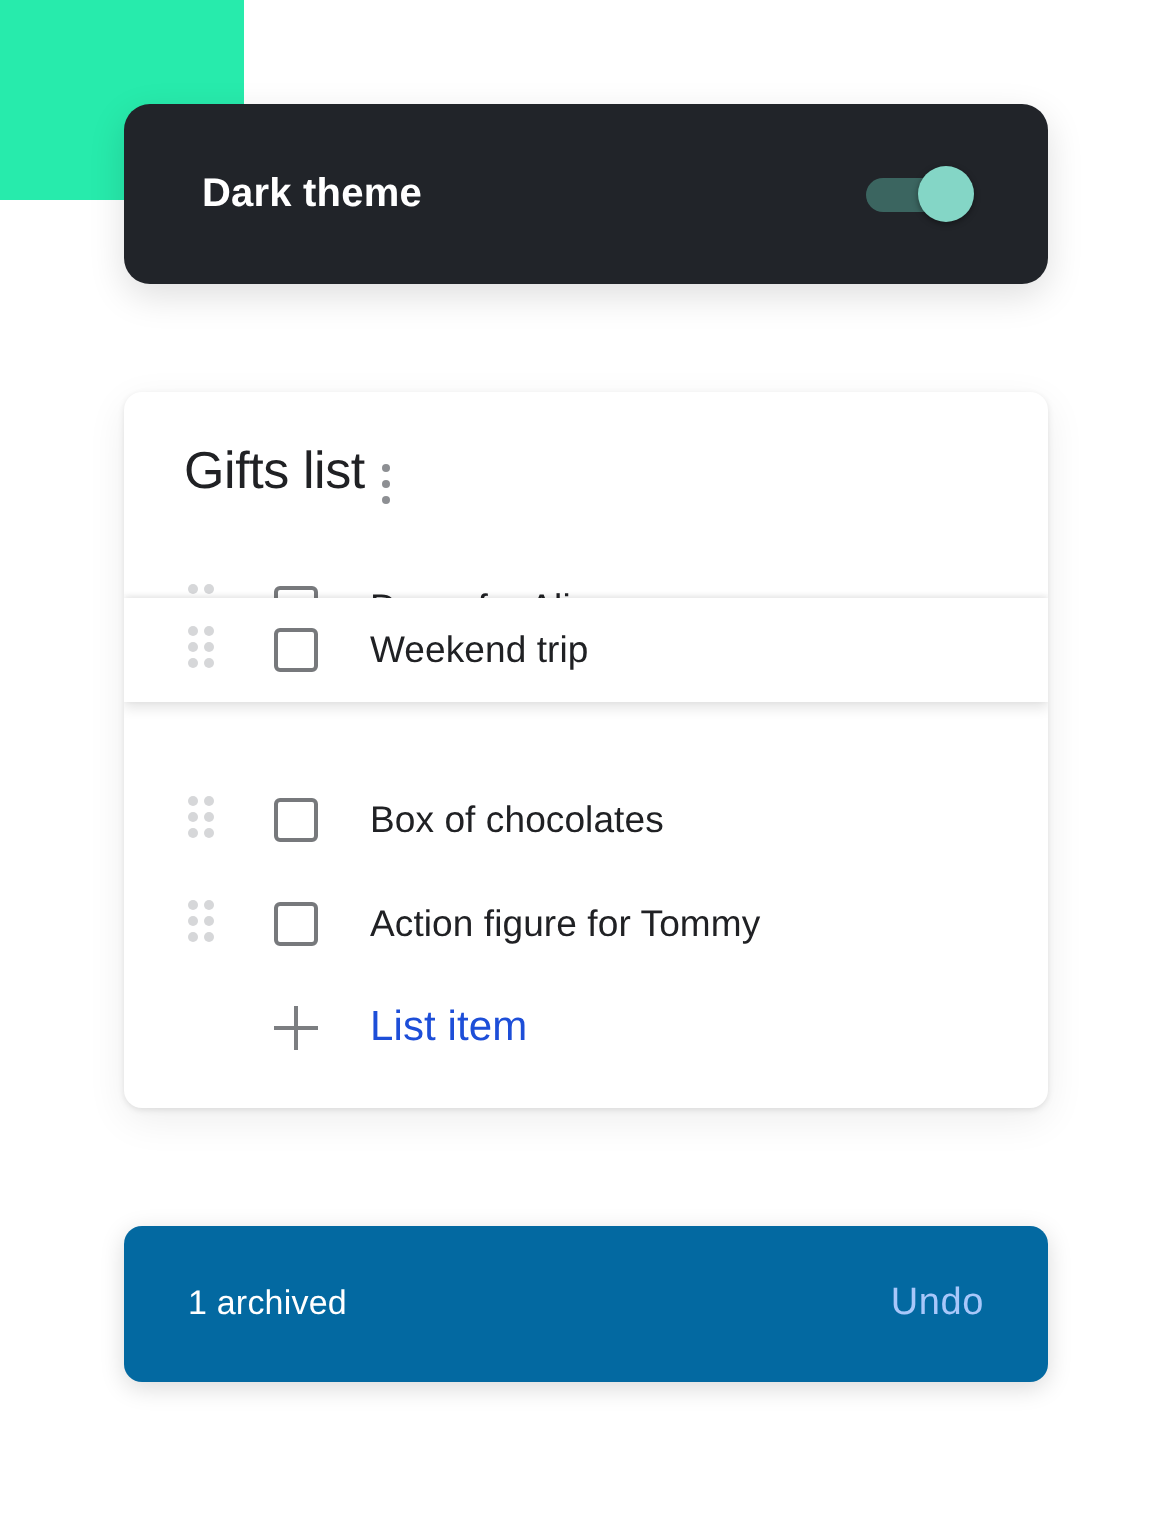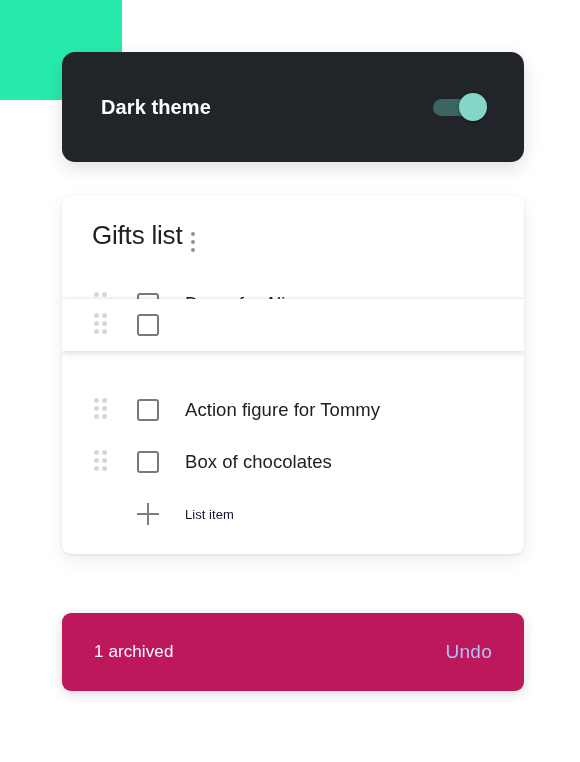--- a/index.html
+++ b/index.html
@@ -25,21 +25,21 @@
     height: 100px;
     background: #27ebac;
   }
 
   
   .theme-card {
     position: absolute;
     left: 62px;
     top: 52px;
     width: 462px;
-    height: 110px;
+    height: 90px;
     background: #212429;
     border-radius: 13px;
     display: flex;
     align-items: center;
     justify-content: space-between;
     padding: 0 37px 0 39px;
     box-shadow: 0 6px 18px rgba(0,0,0,0.13);
   }
 
   .theme-label {
@@ -209,33 +209,33 @@
     background: #7c7e81;
   }
   .plus-icon::before {
     left: 0; top: 10px; width: 22px; height: 2px;
   }
   .plus-icon::after {
     top: 0; left: 10px; width: 2px; height: 22px;
   }
   .add-label {
     margin-left: 26px;
-    font-size: 13px;
-    color: #0f172a;
+    font-size: 21px;
+    color: #1d4ed8;
     letter-spacing: 0.05px;
   }
 
   
   .snackbar {
     position: absolute;
     left: 62px;
     top: 613px;
     width: 462px;
     height: 78px;
-    background: #be185d;
+    background: #0369a1;
     border-radius: 9px;
     display: flex;
     align-items: center;
     justify-content: space-between;
     padding: 0 32px 0 32px;
     box-shadow: 0 3px 12px rgba(0,0,0,0.15);
   }
   .snackbar-text {
     color: #ffffff;
     font-size: 17px;
@@ -290,48 +290,49 @@
     <div class="row row-dragging">
       <div class="drag-handle">
         <i></i>
           <i></i>
         <i></i>
           <i></i>
         <i></i>
           <i></i>
       </div>
       <div class="checkbox"></div>
+      <span class="row-label">Weekend trip</span>
     </div>
 
     <div class="row-spacer"></div>
 
     <div class="row">
       <div class="drag-handle">
         <i></i>
           <i></i>
         <i></i>
           <i></i>
         <i></i>
           <i></i>
       </div>
       <div class="checkbox"></div>
-      <span class="row-label">Action figure for Tommy</span>
+      <span class="row-label">Box of chocolates</span>
     </div>
 
     <div class="row">
       <div class="drag-handle">
         <i></i>
           <i></i>
         <i></i>
           <i></i>
         <i></i>
           <i></i>
       </div>
       <div class="checkbox"></div>
-      <span class="row-label">Box of chocolates</span>
+      <span class="row-label">Action figure for Tommy</span>
     </div>
 
     <div class="row-add">
       <div class="drag-handle" style="visibility:hidden">
         <i></i>
           <i></i>
         <i></i>
           <i></i>
         <i></i>
           <i></i>

